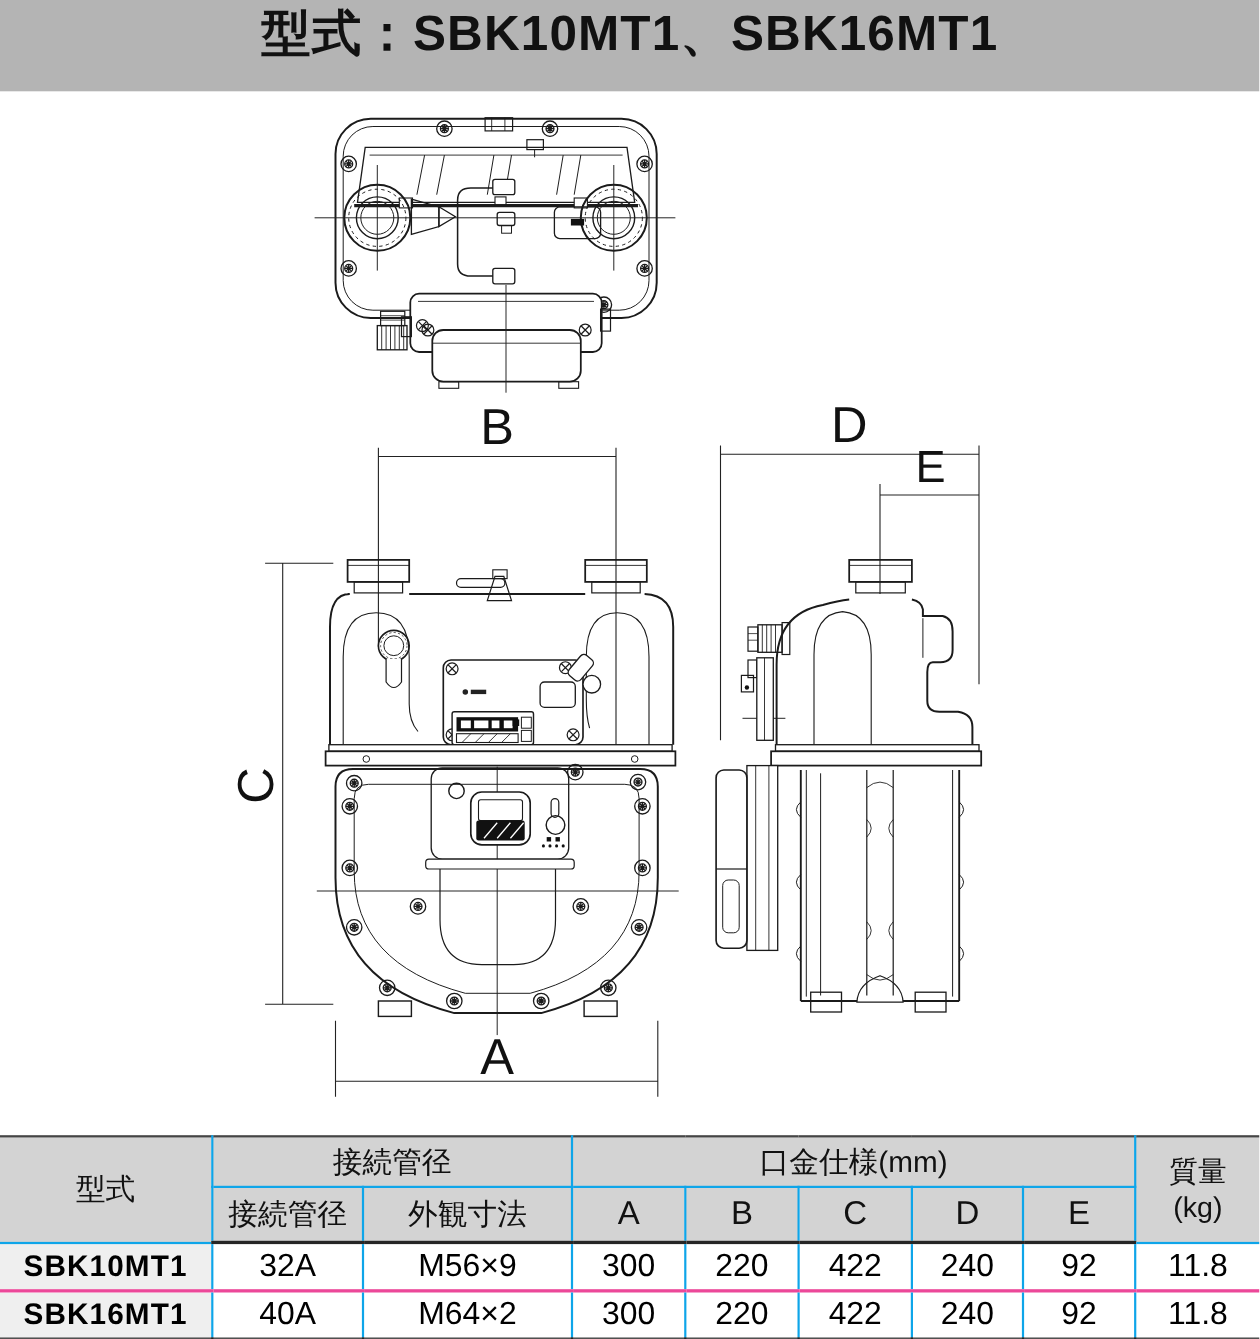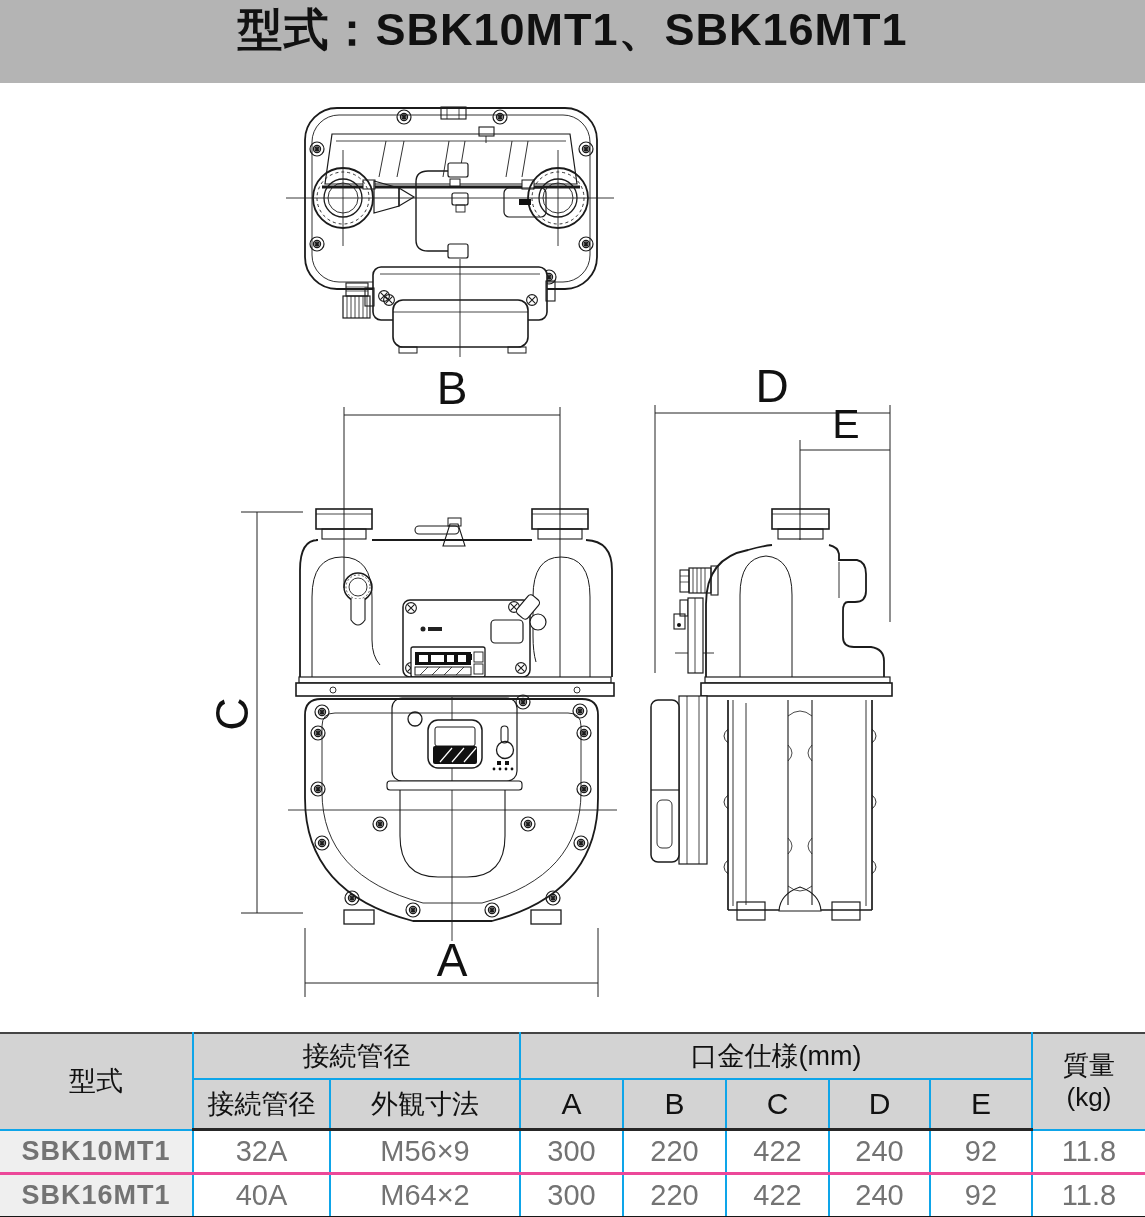--- a/index.html
+++ b/index.html
@@ -14,21 +14,21 @@
   .dimtxt-s{font-size:41px;fill:#111;stroke:none;text-anchor:middle;}
   
   .spec-table{position:absolute;top:1032px;left:0;width:1145px;
        border-collapse:collapse;table-layout:fixed;
        border-bottom:5px solid #161616;}
   .spec-table th,.spec-table td{border:2px solid #0ea5e9;text-align:center;
        vertical-align:middle;padding:0;overflow:hidden;white-space:nowrap;}
   .spec-table th{background:#d3d3d3;font-weight:normal;font-size:27px;}
   .spec-table .r1 th{height:44px;border-top:2px solid #454545;}
   .spec-table .r2 th{height:48px;border-bottom:3px solid #262626;}
-  .spec-table td{background:#ffffff;font-size:29px;height:41px;color:#737373;margin-top:48px;}
+  .spec-table td{background:#ffffff;font-size:29px;height:41px;color:#000000;margin-top:48px;}
   .spec-table tr.data + tr.data td{border-top:3px solid #ec4899;}
   .spec-table td.model{background:#efefef;font-size:27px;font-weight:600;letter-spacing:1px;}
   .spec-table .no-l{border-left:none;}
   .spec-table .no-r{border-right:none;}
   .spec-table th.mass{line-height:1.25;font-size:26px;margin-top:12px;}
   .spec-table th.dimcol{font-size:30px;}
 </style>
 </head>
 <body>
 

